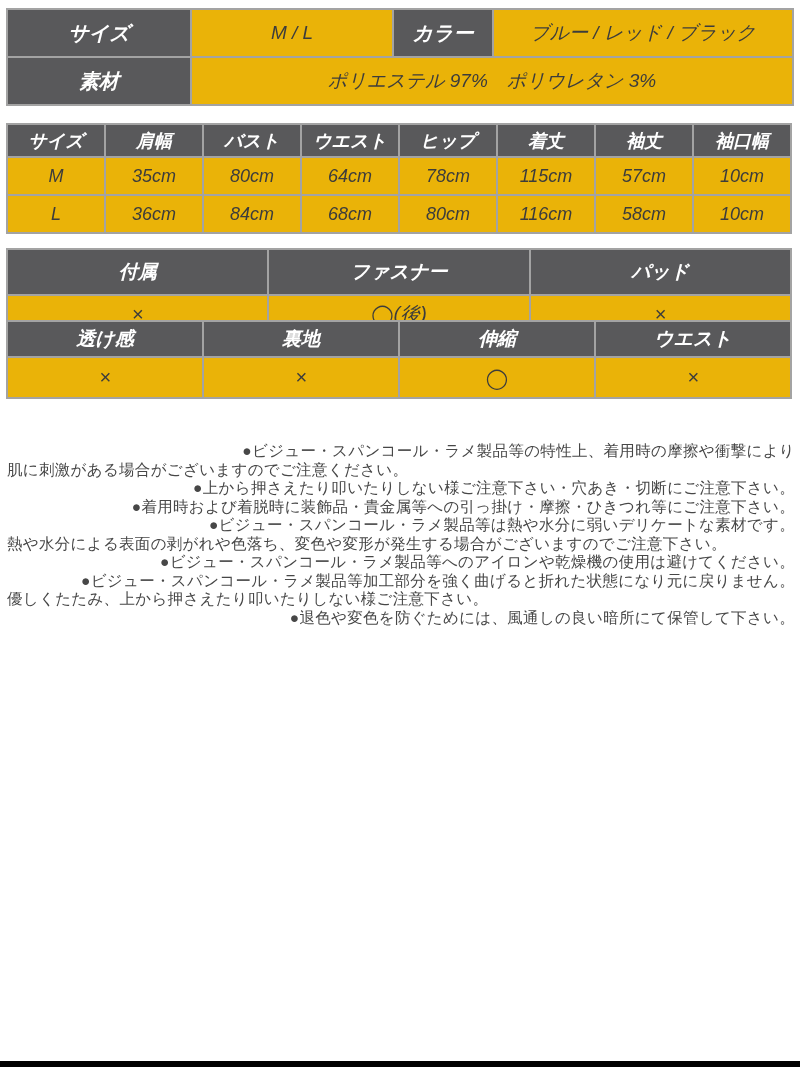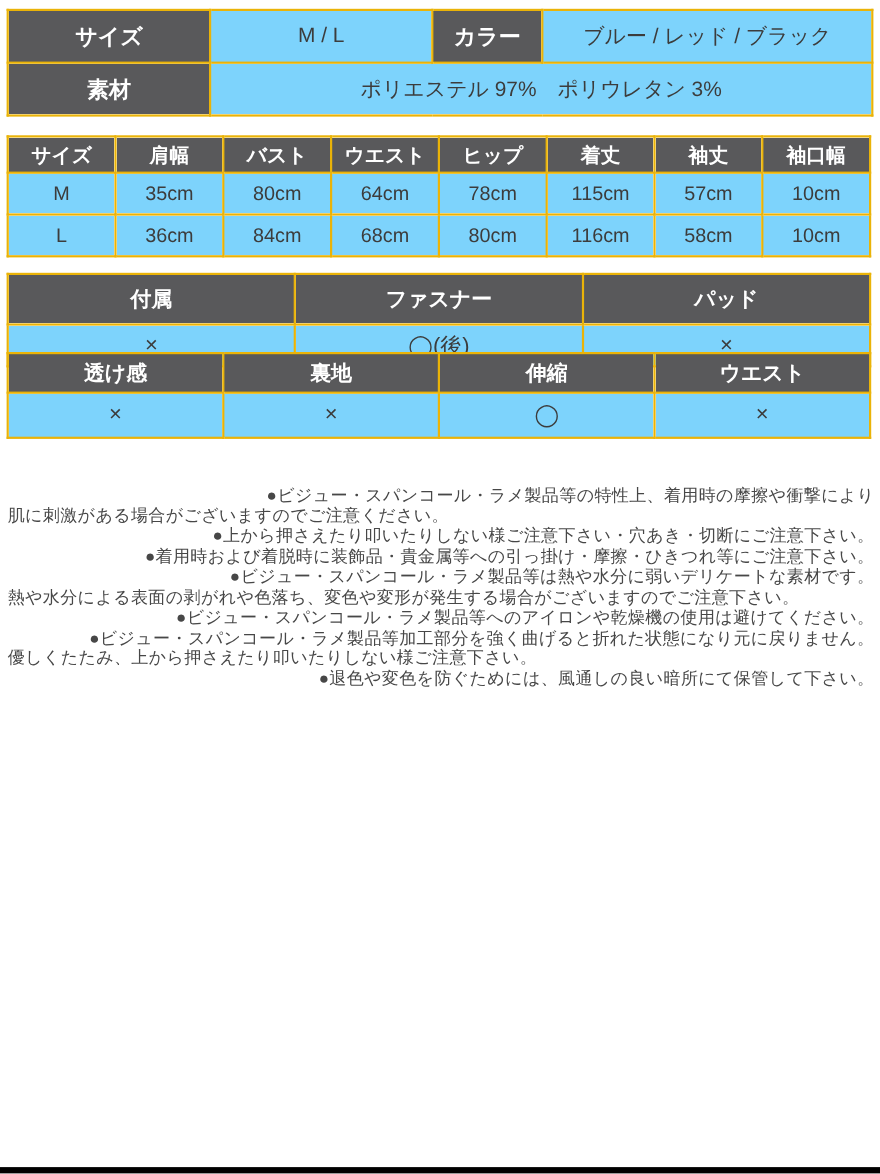--- a/index.html
+++ b/index.html
@@ -13,34 +13,35 @@
     font-family: "Liberation Sans", "DejaVu Sans", sans-serif;
   }
   table.spec {
     position: absolute;
     left: 6px;
     width: 786px;
     border-collapse: collapse;
     table-layout: fixed;
   }
   table.spec th, table.spec td {
-    border: 2px solid #eab308;
+    border: 2px solid #a3a3a3;
     text-align: center;
     vertical-align: middle;
     overflow: hidden;
     white-space: nowrap;
+    font-style: italic;
   }
   table.spec th {
     background: #59595b;
     color: #ffffff;
     font-weight: bold;
     font-size: 19px;
   }
   table.spec td {
-    background: #7dd3fc;
+    background: #eab308;
     color: #3c3c3c;
     font-size: 18px;
   }
   
   #info-table { top: 8px; }
   #info-table th, #info-table td { height: 48px; font-size: 20px; }
   #info-table td { font-size: 19px; }
   
   #size-table { top: 123px; }
   #size-table th { height: 33px; font-size: 18px; }

